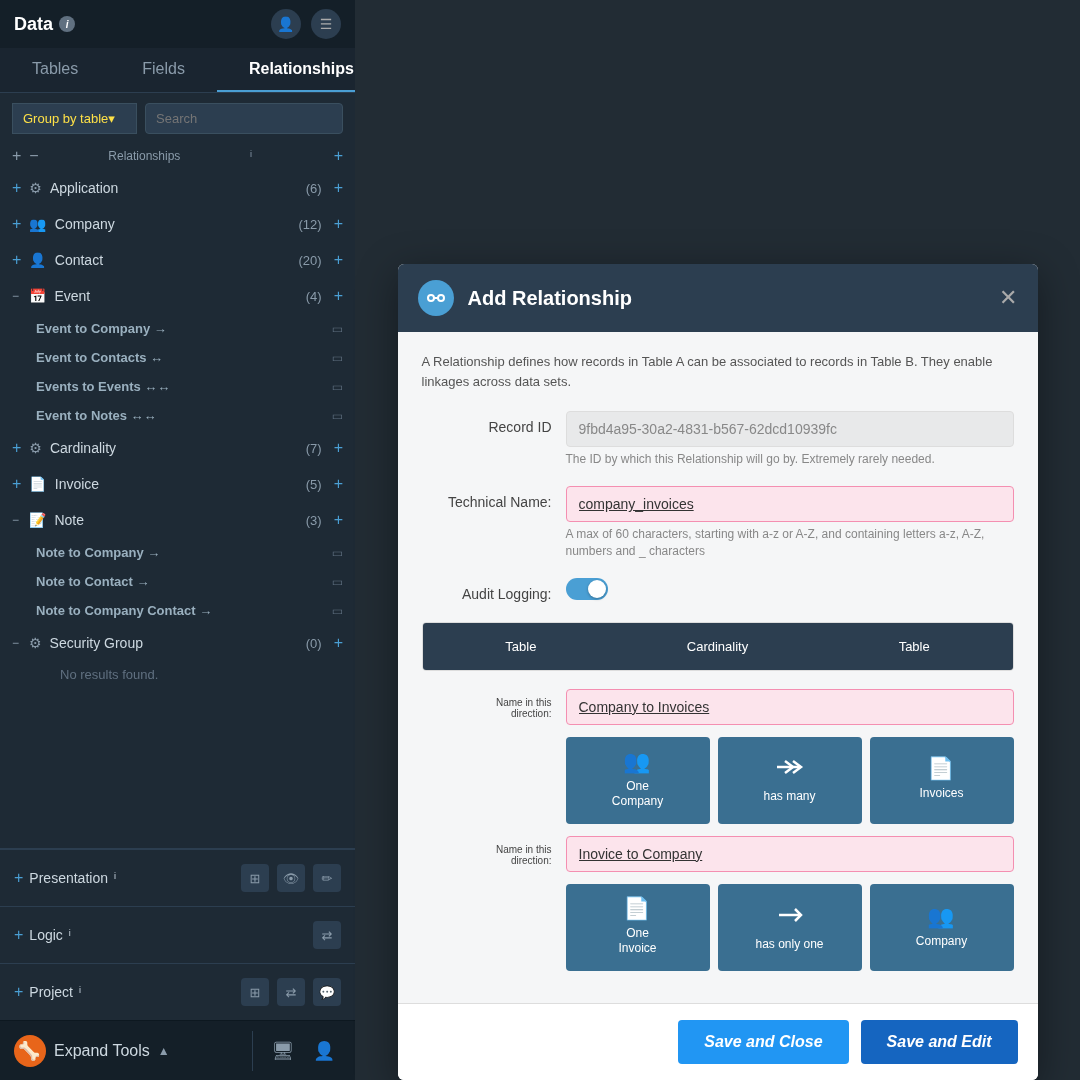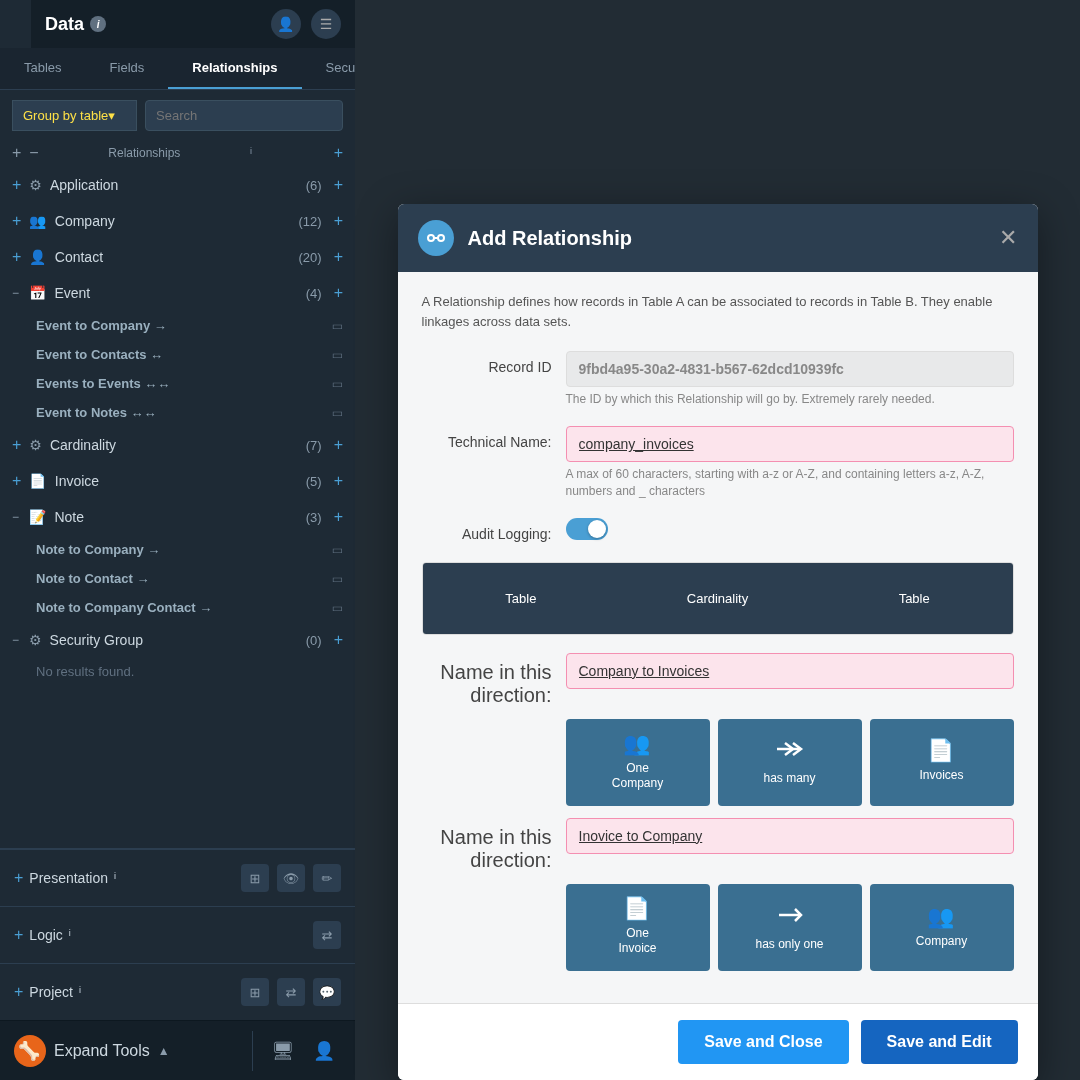--- a/index.html
+++ b/index.html
@@ -15,21 +15,20 @@
       flex-direction: column;
       color: #cdd8e0;
     }
     .sidebar-header {
       background: #141f28;
       padding: 8px 14px;
       display: flex;
       align-items: center;
       justify-content: space-between;
       height: 48px;
-      margin-left: 31px;
     }
     .sidebar-title {
       color: #fff;
       font-size: 18px;
       font-weight: 600;
       display: flex;
       align-items: center;
       gap: 6px;
     }
     .sidebar-title .info-icon {
@@ -49,22 +48,22 @@
       display: flex; align-items: center; justify-content: center;
       cursor: pointer; color: #aaa; font-size: 14px;
       border: none;
     }
     .sidebar-nav {
       display: flex;
       background: #1a2530;
       border-bottom: 1px solid #2c3e50;
     }
     .sidebar-nav-item {
-      padding: 12px 24px;
-      font-size: 13px;
+      padding: 12px 32px;
+      font-size: 16px;
       color: #8a9baa;
       cursor: pointer;
       border-bottom: 2px solid transparent;
     }
     .sidebar-nav-item.active {
       color: #fff;
       border-bottom: 2px solid #4a9fd4;
       font-weight: 600;
     }
     .sidebar-controls {
@@ -136,21 +135,21 @@
     
     .sub-item {
       padding: 7px 12px 7px 36px;
       display: flex; align-items: center;
       font-size: 13px; color: #9ab0bf;
       cursor: pointer;
     }
     .sub-item-label { flex: 1; font-weight: bold; }
     .sub-item-end { margin-left: auto; color: #607080; font-size: 12px; }
 
-    .no-results { padding: 6px 36px; font-size: 13px; color: #607080; }
+    .no-results { padding: 6px 36px; font-size: 13px; color: #607080; margin-left: 24px; }
 
     
     .bottom-panels {
       border-top: 1px solid #2c3e50;
     }
     .bottom-panel {
       display: flex; align-items: center;
       padding: 14px 14px;
       color: #cdd8e0;
       font-size: 14px;
@@ -296,21 +295,20 @@
       padding: 9px 12px;
       border: 1px solid #ddd;
       border-radius: 4px;
       font-size: 14px;
       background: #fff;
       color: #333;
     }
     .field-input.muted {
       background: #e8e9ea;
       color: #888;
-      font-weight: bold;
     }
     .field-input.highlighted {
       background: #fce4ec;
       border-color: #f48fb1;
       text-decoration: underline;
     }
     .field-hint {
       font-size: 12px;
       color: #888;
       margin-top: 4px;
@@ -346,33 +344,33 @@
     }
     .cardinality-header {
       display: grid;
       grid-template-columns: 1fr 1fr 1fr;
       background: #2c3e50;
       color: #fff;
       font-size: 13px;
       font-weight: 500;
     }
     .cardinality-header-cell {
-      padding: 28px;
+      padding: 16px;
       text-align: center;
     }
     .dir-form-row {
       display: flex;
       align-items: flex-start;
       margin-bottom: 12px;
       gap: 14px;
     }
     .dir-label {
       min-width: 130px;
       text-align: right;
-      font-size: 20px;
+      font-size: 10px;
       color: #444;
       font-weight: 500;
       padding-top: 8px;
     }
     .dir-cards {
       flex: 1;
       display: grid;
       grid-template-columns: 1fr 1fr 1fr;
       gap: 8px;
     }
@@ -409,20 +407,21 @@
       gap: 12px;
     }
     .btn-primary {
       padding: 13px 26px;
       border: none;
       border-radius: 4px;
       font-size: 16px;
       font-weight: 600;
       color: #fff;
       cursor: pointer;
+      font-style: italic;
     }
     .btn-save-close { background: #2196f3; }
     .btn-save-edit { background: #1565c0; }
 
     
     ::-webkit-scrollbar { width: 6px; }
     ::-webkit-scrollbar-track { background: #1e2a35; }
     ::-webkit-scrollbar-thumb { background: #3a4f5f; border-radius: 3px; }
   </style>
 </head>

